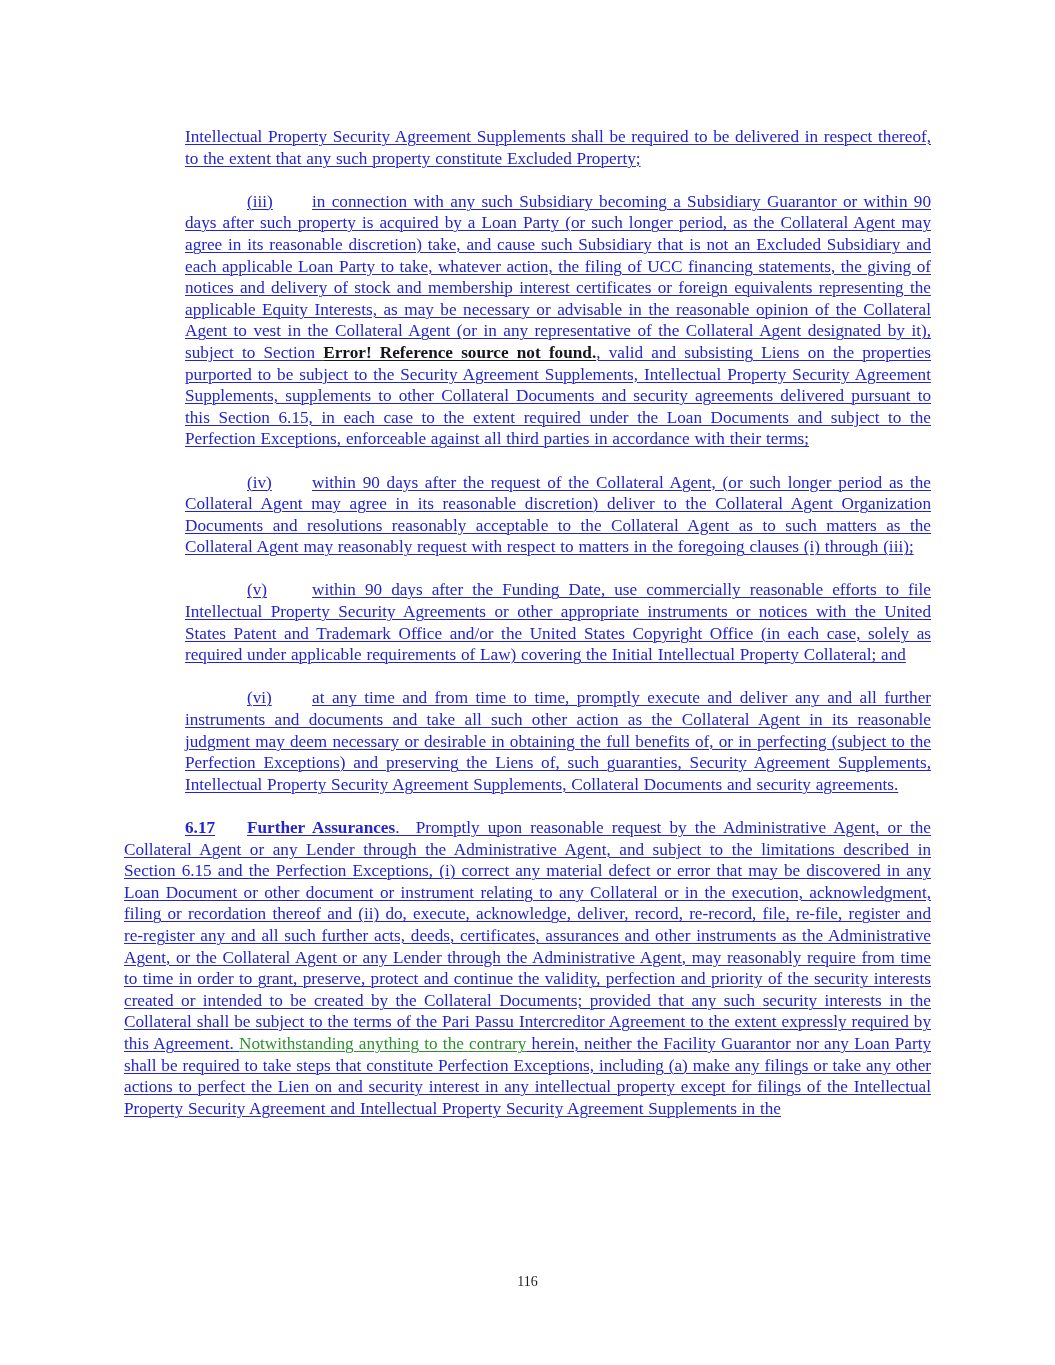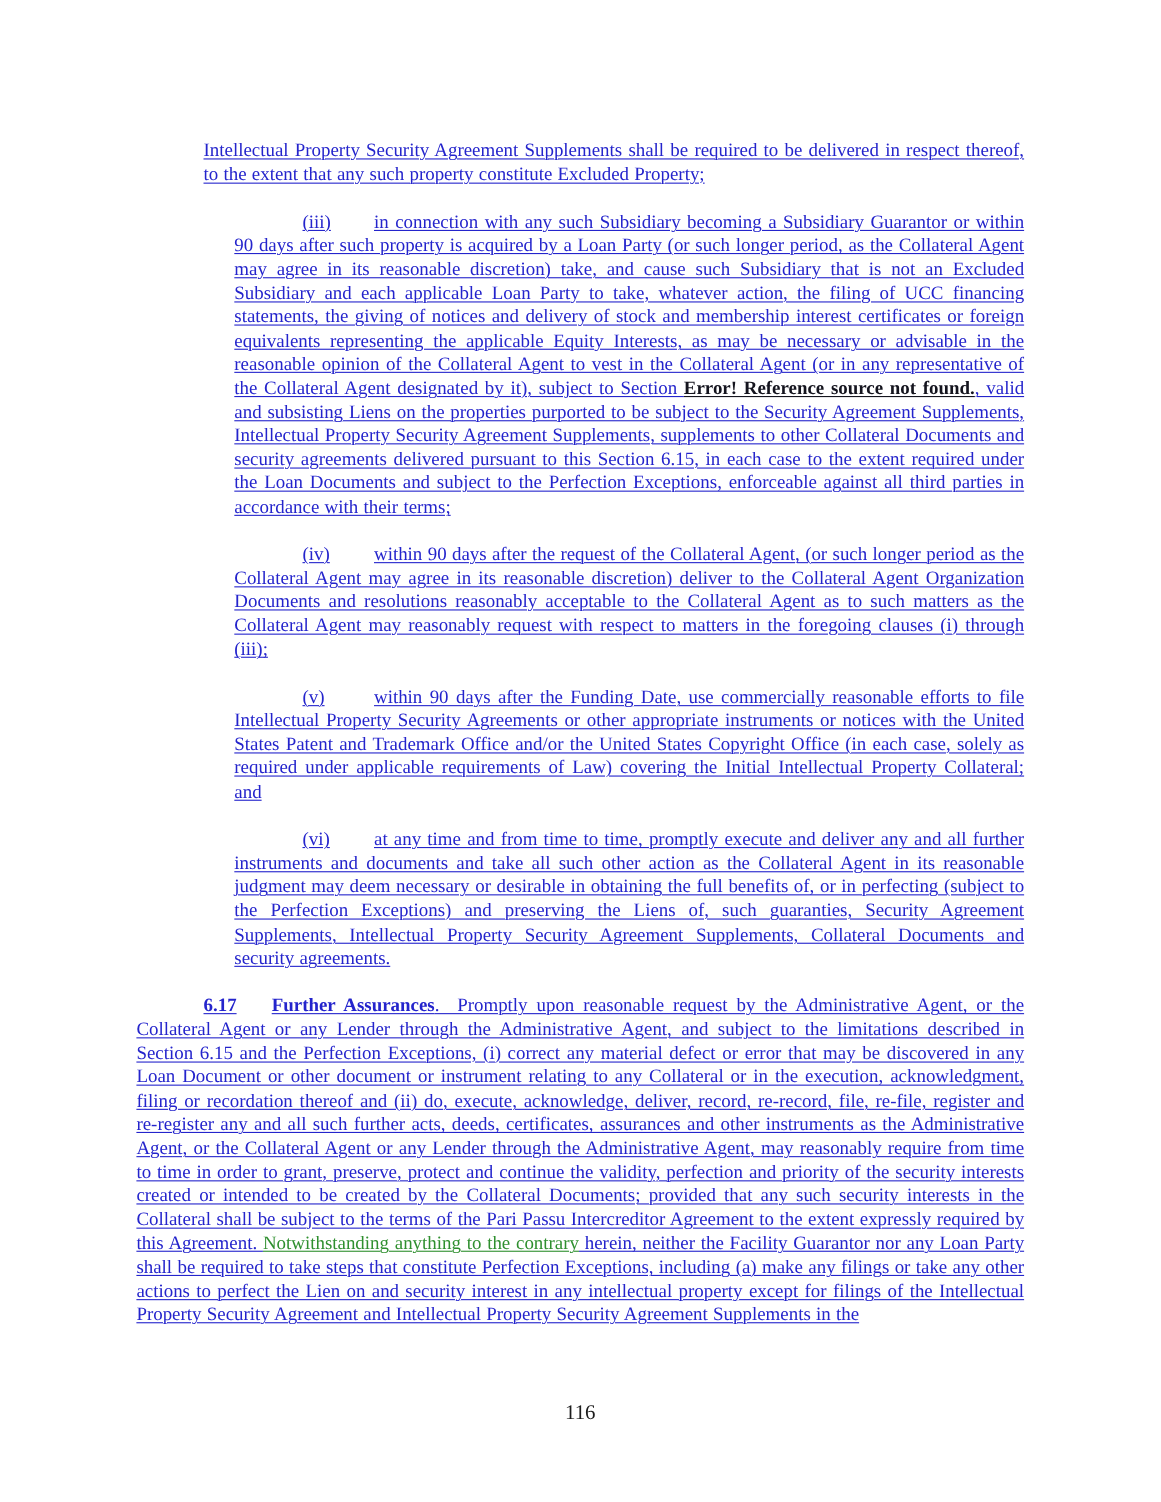--- a/index.html
+++ b/index.html
@@ -22,21 +22,21 @@
     width: 807px;
   }
   .para {
     font-size: 17.2px;
     line-height: 21.6px;
     text-align: justify;
     margin: 0 0 21.6px 0;
     word-spacing: 0.5px;
   }
   .clause {
-    margin-left: 89px;
+    margin-left: 61px;
     text-indent: 62px;
   }
   .continuation {
     margin-left: 61px;
   }
   .section {
     text-indent: 61px;
   }
   .numtab {
     display: inline-block;
@@ -53,21 +53,21 @@
   .s-boldblack { color: var(--bold-black); font-weight: bold; }
   .s-boldblue { color: var(--link-blue); font-weight: bold; text-decoration: underline; }
   .s-italicblue { color: var(--link-blue); }
   .s-green { color: var(--green); }
   .page-number {
     position: absolute;
     top: 1274px;
     left: 0;
     width: 100%;
     text-align: center;
-    font-size: 19px;
+    font-size: 14px;
     color: #1d1d1d;
   }
 </style>
 </head>
 <body>
 
 <div class="page">
   <div class="content">
       <p class="para continuation"><span class="run s-blue">Intellectual Property Security Agreement Supplements shall be required to be delivered in respect thereof, to the extent that any such property constitute Excluded Property;</span></p>
       <p class="para clause"><span class="numtab"><span class="run s-blue">(iii)</span></span><span class="run s-blue">in connection with any such Subsidiary becoming a Subsidiary Guarantor or within 90 days after such property is acquired by a Loan Party (or such longer period, as the Collateral Agent may agree in its reasonable discretion) take, and cause such Subsidiary that is not an Excluded Subsidiary and each applicable Loan Party to take, whatever action, the filing of UCC financing statements, the giving of notices and delivery of stock and membership interest certificates or foreign equivalents representing the applicable Equity Interests, as may be necessary or advisable in the reasonable opinion of the Collateral Agent to vest in the Collateral Agent (or in any representative of the Collateral Agent designated by it), subject to Section </span><span class="run s-boldblack">Error! Reference source not found.</span><span class="run s-blue">, valid and subsisting Liens on the properties purported to be subject to the Security Agreement Supplements, Intellectual Property Security Agreement Supplements, supplements to other Collateral Documents and security agreements delivered pursuant to this Section 6.15, in each case to the extent required under the Loan Documents and subject to the Perfection Exceptions, enforceable against all third parties in accordance with their terms;</span></p>

